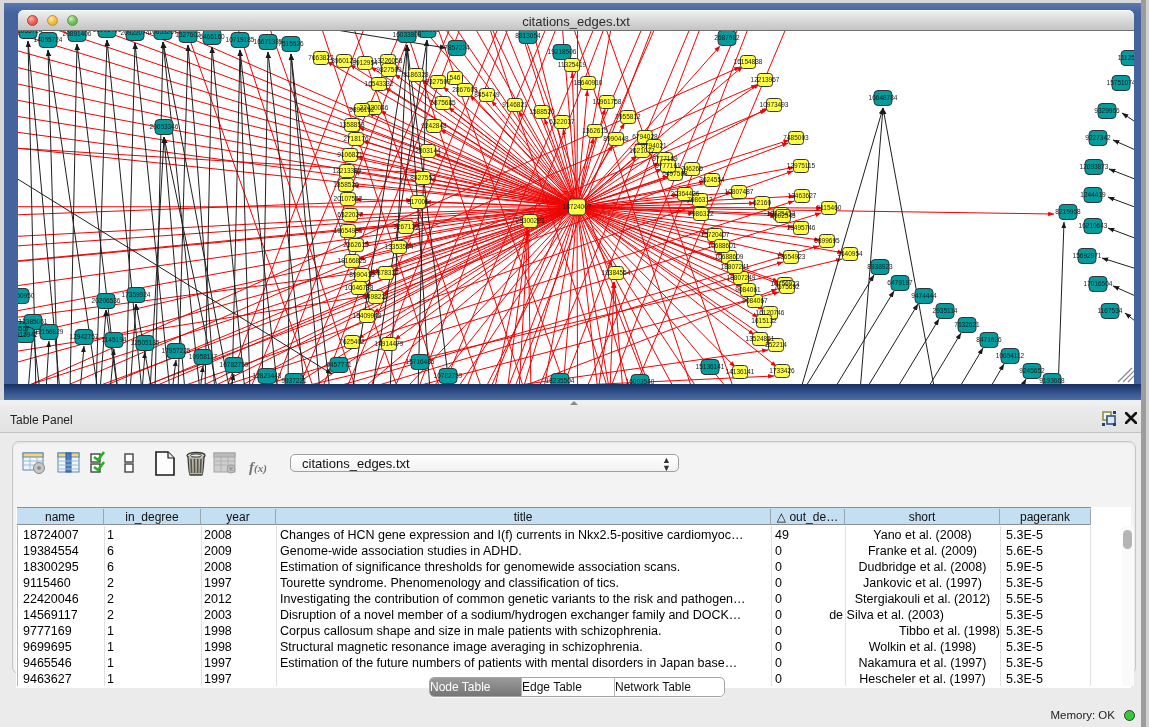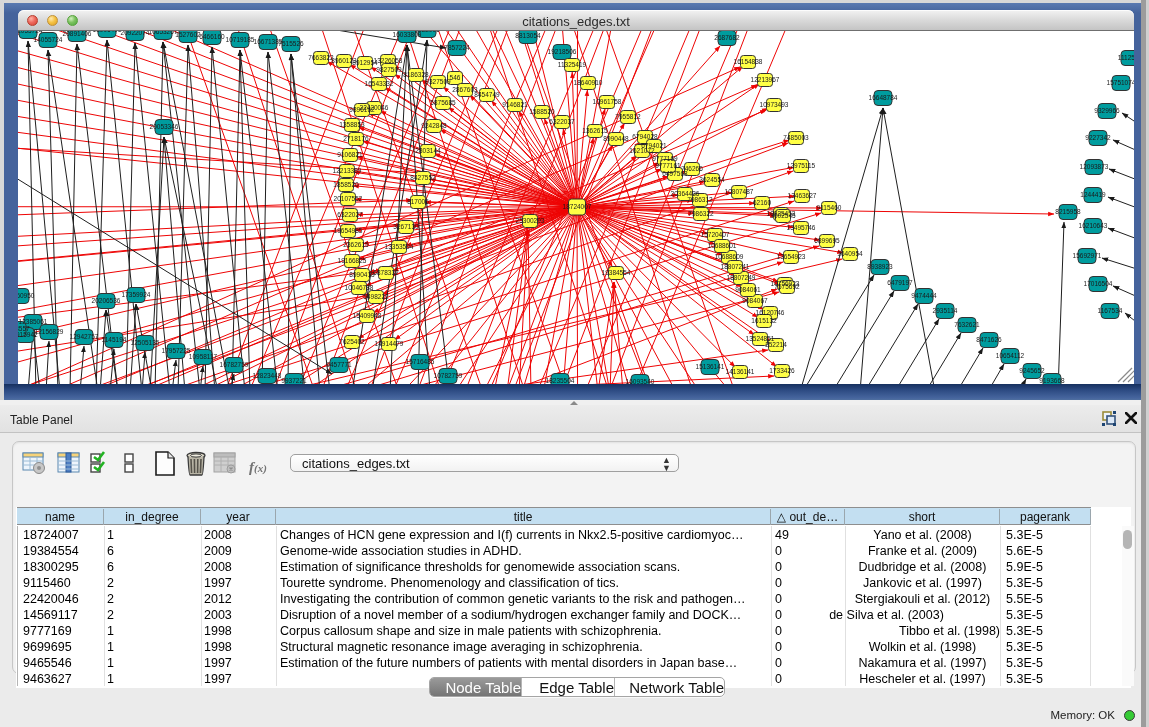--- a/index.html
+++ b/index.html
@@ -60,21 +60,21 @@
 .cell { position:absolute; top:0; height:16px; line-height:15px; white-space:nowrap; overflow:hidden; }
 .colline { position:absolute; top:19px; width:1px; height:160px; background:#e0e0e0; }
 
 
 #vscroll { position:absolute; left:1106px; top:19px; width:12px; height:160px; background:#fafafa; }
 #vthumb { position:absolute; left:1px; top:4px; width:9px; height:19px; background:#b5b5b5; border-radius:5px; }
 
 
 #tabs { position:absolute; left:416px; top:235px; height:20px; border:1px solid #a5a5a5; border-radius:5px;
   overflow:hidden; background:#fff; display:flex; box-shadow:0 1px 0 rgba(255,255,255,.7); }
-.tab { font-size:15px; color:#111; line-height:19px; text-align:right; }
+.tab { font-size:12px; color:#111; line-height:19px; text-align:left; }
 #tab1 { width:91px; background:linear-gradient(180deg,#9a9a9a,#757575); color:#fff; }
 #tab2 { width:93px; border-left:1px solid #b5b5b5; }
 #tab3 { width:110px; border-left:1px solid #b5b5b5; }
 
 
 #status { position:absolute; left:0; top:700px; width:1149px; height:27px; font-size:11.5px; color:#222; }
 #status .mem { position:absolute; right:34px; top:9px; }
 #status .dot { position:absolute; right:14px; top:10px; width:11px; height:11px; border-radius:50%;
   background:#35cb35; border:1.5px solid #3a3a3a; }
 </style></head>

